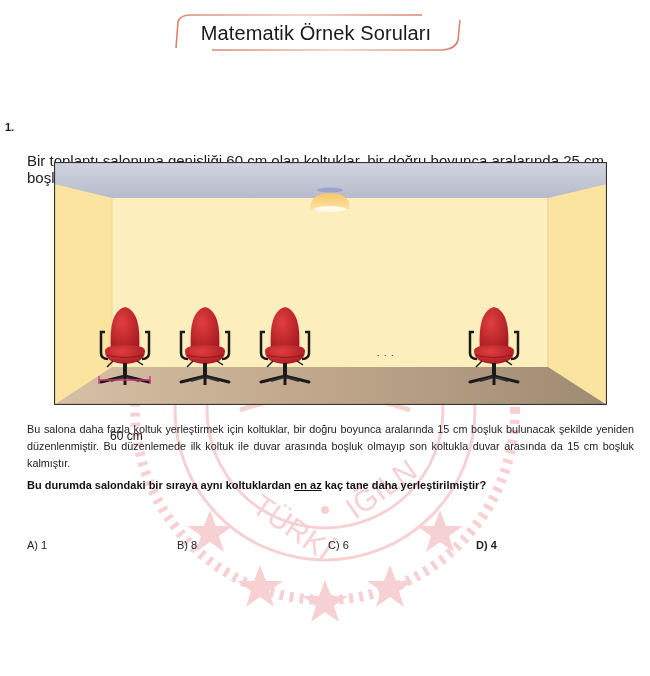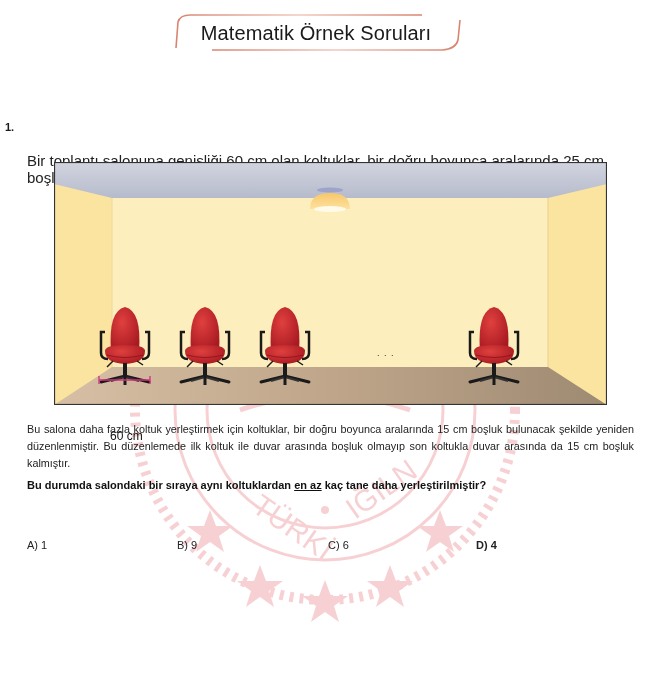--- a/index.html
+++ b/index.html
@@ -127,15 +127,15 @@
   </svg>
   <div style="position:absolute;left:56px;top:221px;font-size:12px;color:#111;margin-top:46px;">60 cm</div>
   <div style="position:absolute;left:323px;top:186px;font-size:9px;color:#222;letter-spacing:1px;">. . .</div>
 </div>
 
 <div class="body2">Bu salona daha fazla koltuk yerleştirmek için koltuklar, bir doğru boyunca aralarında 15 cm boşluk bulunacak şekilde yeniden düzenlenmiştir. Bu düzenlemede ilk koltuk ile duvar arasında boşluk olmayıp son koltukla duvar arasında da 15 cm boşluk kalmıştır.</div>
 
 <div class="question"><span>Bu durumda salondaki bir sıraya aynı koltuklardan </span><u>en az</u><span> kaç tane daha yerleştirilmiştir?</span></div>
 
 <div class="opt" style="left:27px;">A) 1</div>
-<div class="opt" style="left:177px;">B) 9</div>
+<div class="opt" style="left:177px;">B) 8</div>
 <div class="opt" style="left:328px;">C) 6</div>
 <div class="opt" style="left:476px;font-weight:bold;">D) 4</div>
 
 </body></html>

